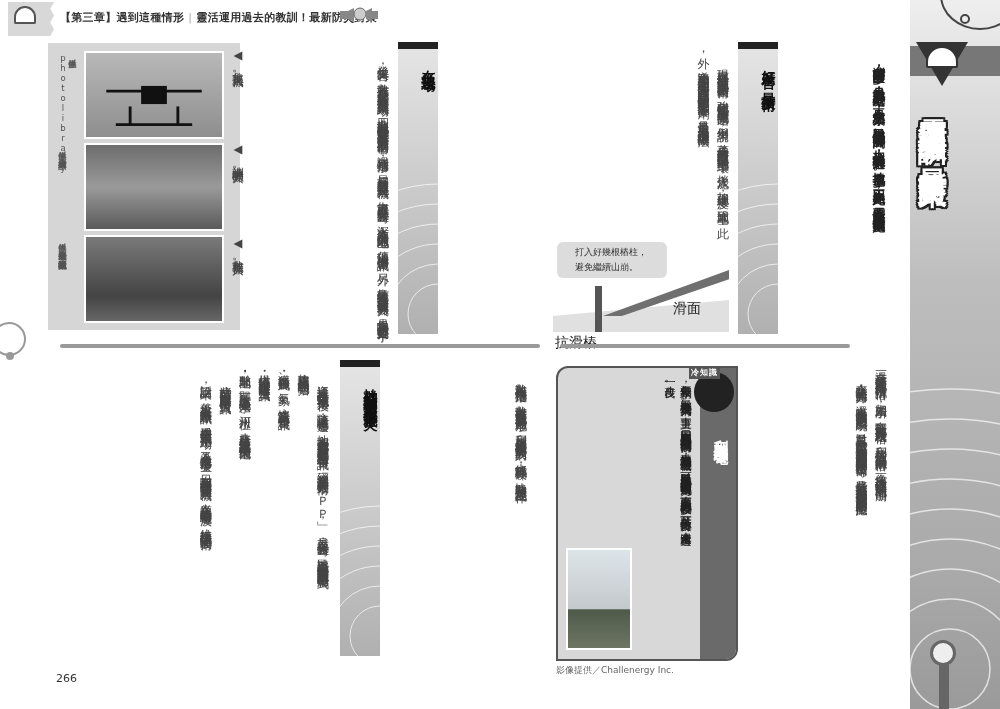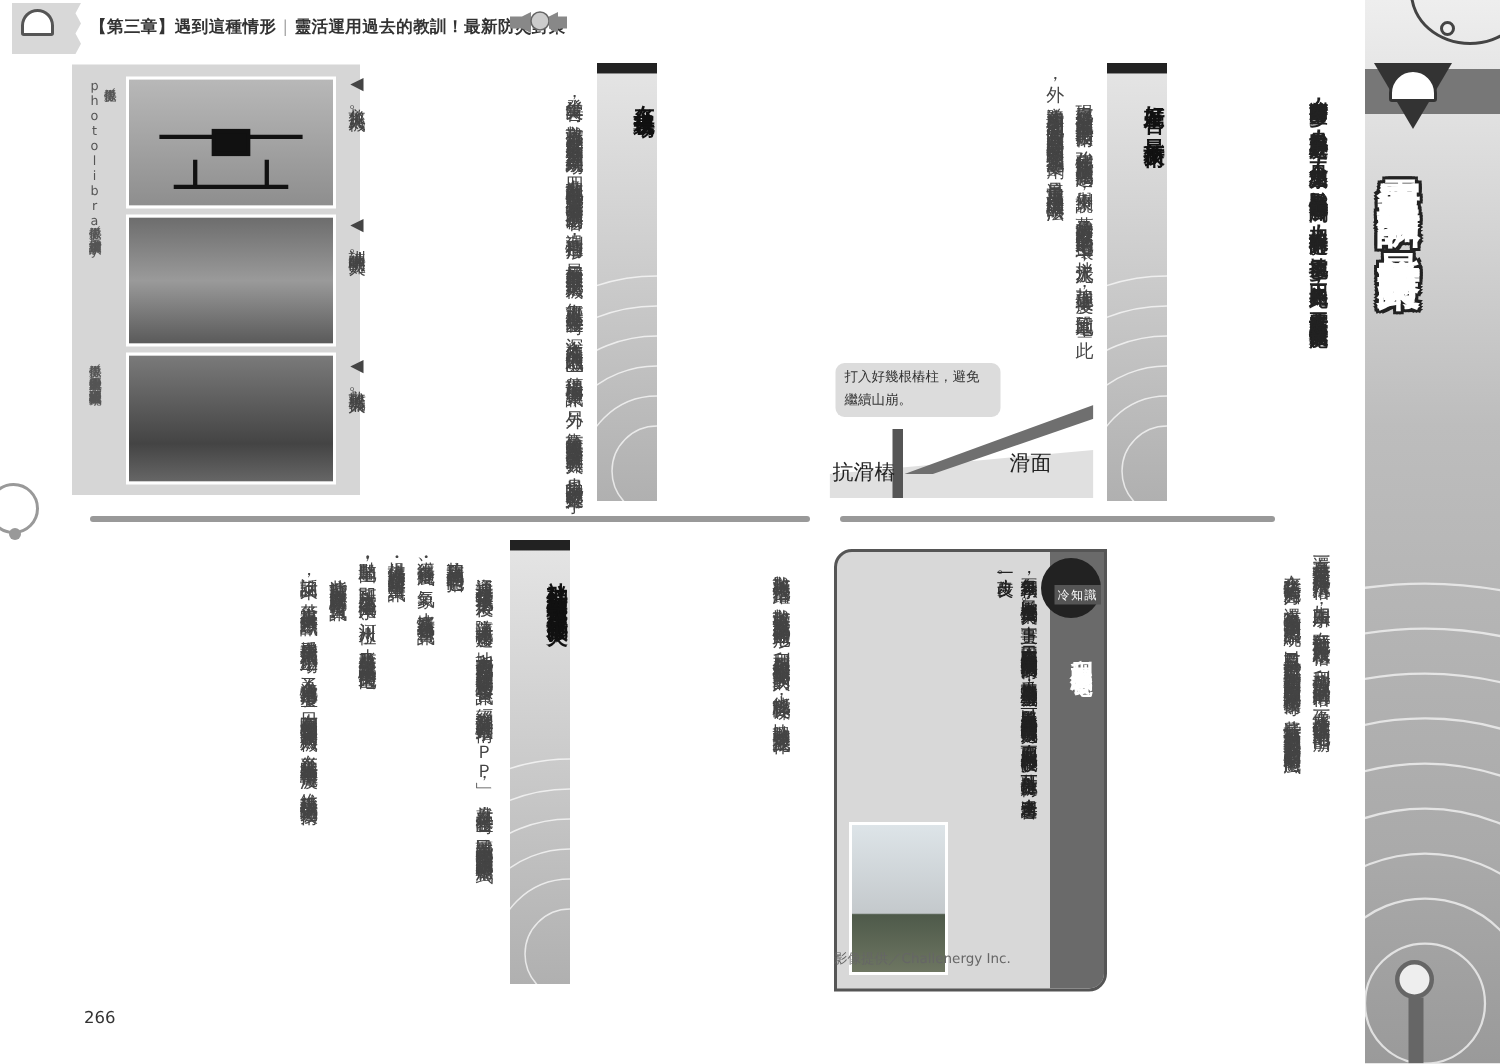--- a/index.html
+++ b/index.html
@@ -39,41 +39,41 @@
   .strip-text { position: absolute; left: 0; right: 0; top: 10px; display: flex; justify-content: center; font-size: 14px; font-weight: bold; color: #111; letter-spacing: 2px; }
 
   .body { font-size: 12px; line-height: 19.5px; letter-spacing: 1px; color: #444; }
   .body p { text-indent: 1em; }
   .body p.noind { text-indent: 0; }
 
   .divider { height: 4px; background: #999; border-radius: 2px; position: absolute; }
 
   
   .diagram { left: 553px; top: 242px; width: 176px; height: 90px; }
-  .bubble { position: absolute; left: 4px; top: 0; width: 110px; height: 36px; background: #dcdcdc; border-radius: 6px; font-size: 9px; line-height: 15px; padding: 3px 6px; color: #333; }
+  .bubble { position: absolute; left: 4px; top: 0; width: 110px; height: 36px; background: #dcdcdc; border-radius: 6px; font-size: 9px; line-height: 15px; padding: 3px 18px; color: #333; }
   .ground { position: absolute; left: 0; top: 58px; width: 176px; height: 32px; background: #e0e0e0; clip-path: polygon(0 50%, 40% 30%, 100% 0, 100% 100%, 0 100%); }
   .slope { position: absolute; left: 50px; top: 28px; width: 126px; height: 46px; background: #6f6f6f; clip-path: polygon(0 100%, 100% 0, 100% 20%, 15% 100%); }
   .pile { position: absolute; left: 42px; top: 44px; width: 7px; height: 46px; background: #555; }
   .label-sm { position: absolute; font-size: 14px; color: #222; }
 
   
   .photo-panel { left: 48px; top: 43px; width: 192px; height: 287px; background: #d6d6d6; }
   .photo { position: absolute; left: 36px; width: 140px; border: 2px solid #fff; overflow: hidden; }
   .photo-cap { position: absolute; left: 10px; font-size: 8.5px; line-height: 10px; color: #555; }
   .photo-title { position: absolute; left: 232px; font-size: 11.5px; color: #444; letter-spacing: 1px; }
 
   
   .kbox { left: 556px; top: 366px; width: 182px; height: 295px; border: 2px solid #555; border-radius: 12px 0 12px 0; background: #d8d8d8; overflow: hidden; }
   .kbox-side { position: absolute; right: 0; top: 0; width: 36px; height: 100%; background: #6a6a6a; }
   .kbox-title { position: absolute; right: 6px; top: 60px; font-size: 15px; font-weight: bold; color: #fff; letter-spacing: 2px; }
   .kbox-badge { position: absolute; right: 2px; top: 4px; width: 40px; height: 40px; border-radius: 50%; background: #222; }
-  .kbox-badge-lbl { position: absolute; right: 2px; top: -2px; font-size: 8px; color: #fff; font-weight: normal; letter-spacing: 1px; background: #555; padding: 1px 2px; margin-top: 24px; }
+  .kbox-badge-lbl { position: absolute; right: 16px; top: -2px; font-size: 8px; color: #fff; font-weight: bold; letter-spacing: 1px; background: #555; padding: 1px 2px; }
   .kbox-body { position: absolute; right: 42px; top: 8px; height: 150px; font-size: 11.5px; line-height: 16px; letter-spacing: 0.5px; color: #222; }
   .kbox-photo { position: absolute; left: 8px; top: 180px; width: 66px; height: 102px; background: linear-gradient(#dde4e8, #c4c9cc 60%, #4e5a4a 61%, #6e7662); border: 2px solid #fff; }
-  .kbox-credit { left: 556px; top: 633px; font-size: 9px; color: #666; }
+  .kbox-credit { left: 556px; top: 664px; font-size: 9px; color: #666; }
 
   .pgnum { left: 56px; top: 672px; font-size: 11px; color: #333; }
 
   .bell-l { left: -8px; top: 322px; width: 34px; height: 34px; border: 2px solid #999; border-radius: 50%; }
   .bell-l-dot { left: 6px; top: 352px; width: 8px; height: 8px; background: #999; border-radius: 50%; }
 </style>
 </head>
 <body>
 
 <div class="abs hdr-badge"></div>
@@ -130,21 +130,21 @@
 </div>
 <div class="abs body vt" style="right:268px; top:48px; height:182px; width:170px;">
   <p>現在已經發展出補強地基土壤的高超技術，強化耐震性並解決土壤液化問題。舉例來說，蓋房子的時候可以挖出較弱的地基土壤，拌入水泥，加強土壤硬度，鞏固地基。此外，道路和水壩四周則在地面注入時間久了就會凝固的硅酸鈉（水玻璃）和水泥等藥劑，這是最常見用來填補土壤縫隙的做法。</p>
 </div>
 
 <div class="abs diagram">
   <div class="bubble">打入好幾根樁柱，避免繼續山崩。</div>
   <div class="ground"></div>
   <div class="slope"></div>
   <div class="pile"></div>
-  <span class="label-sm" style="left:2px; top:64px;text-align:center;">抗滑樁</span>
+  <span class="label-sm" style="left:2px; top:92px;text-align:center;">抗滑樁</span>
   <span class="label-sm" style="left:120px; top:58px;">滑面</span>
 </div>
 
 <div class="divider" style="left:560px; top:344px; width:290px;"></div>
 <div class="abs body vt" style="right:110px; top:362px; height:300px; width:135px;">
   <p class="noind">還有一種技術是在地面打入樁柱（抗滑樁），如上圖所示，在堅硬地面打入好幾根粗樁，利用這些打入地底深處的抗滑樁，像水壩一樣撐住往下滑動的地面（山崩）。</p>
   <p>在水災防範措施方面，還有從降水量預測河川氾濫的系統，以及只要三十秒就能以三次元立體構造觀測雲雨的相位陣列氣象雷達技術等，這些最新技術可幫助我們盡早觀測突然形成的豪雨和龍捲風。</p>
 </div>
 
 <div class="abs kbox">

